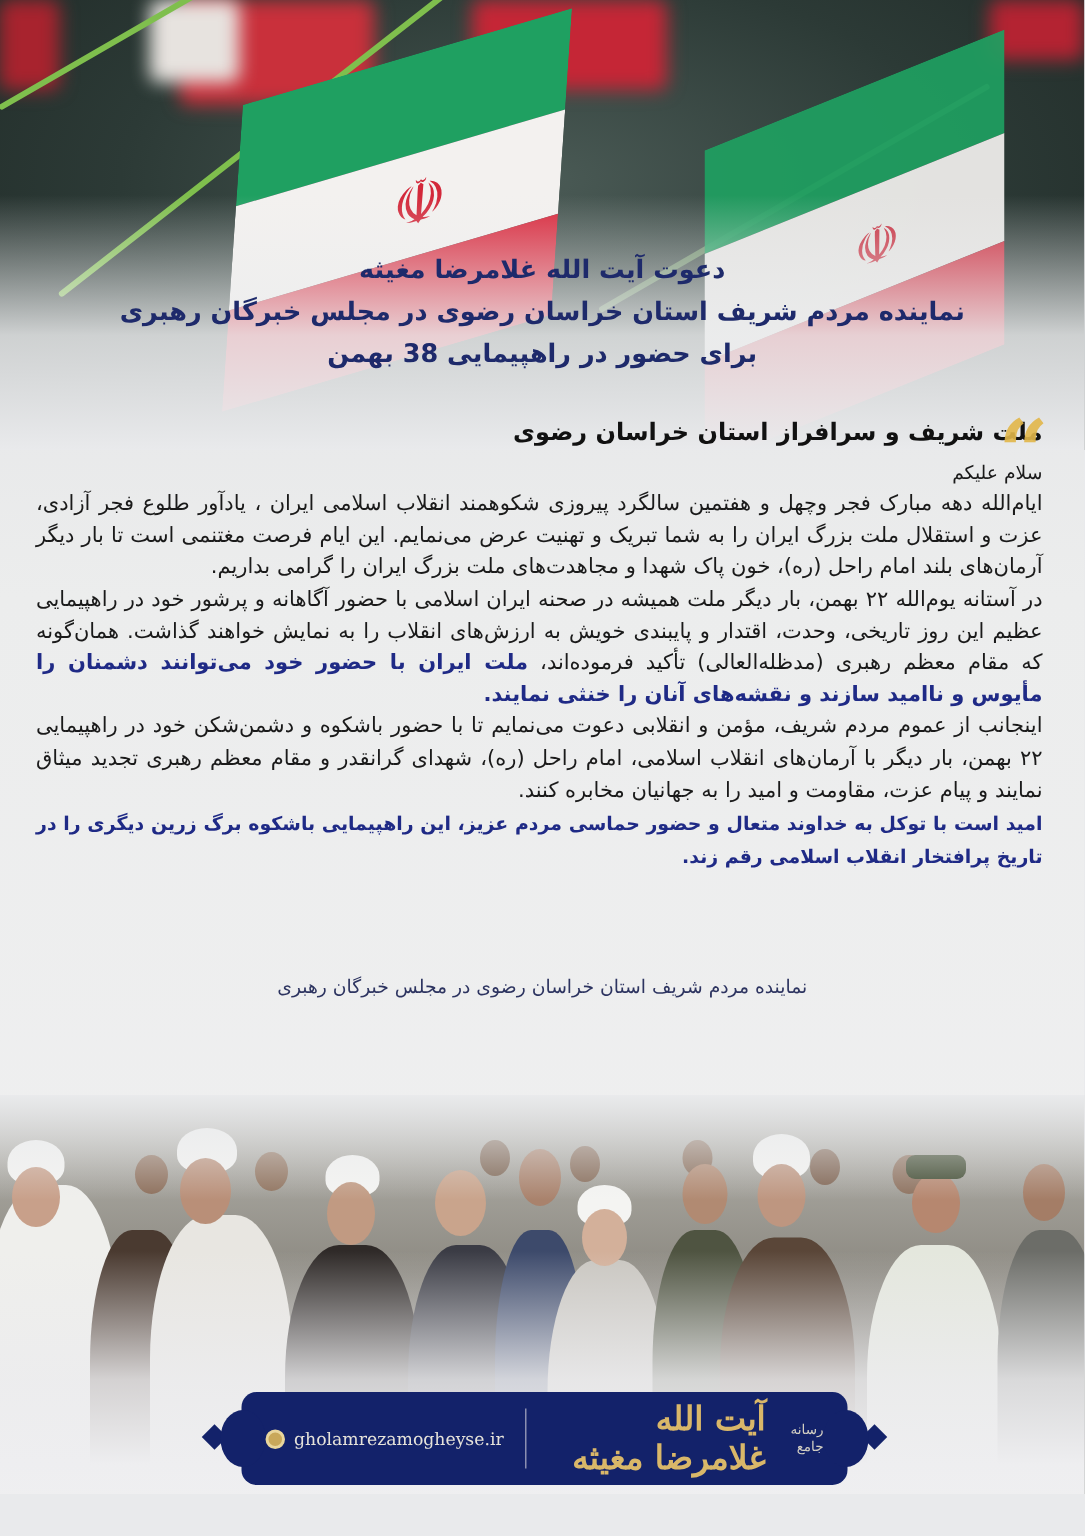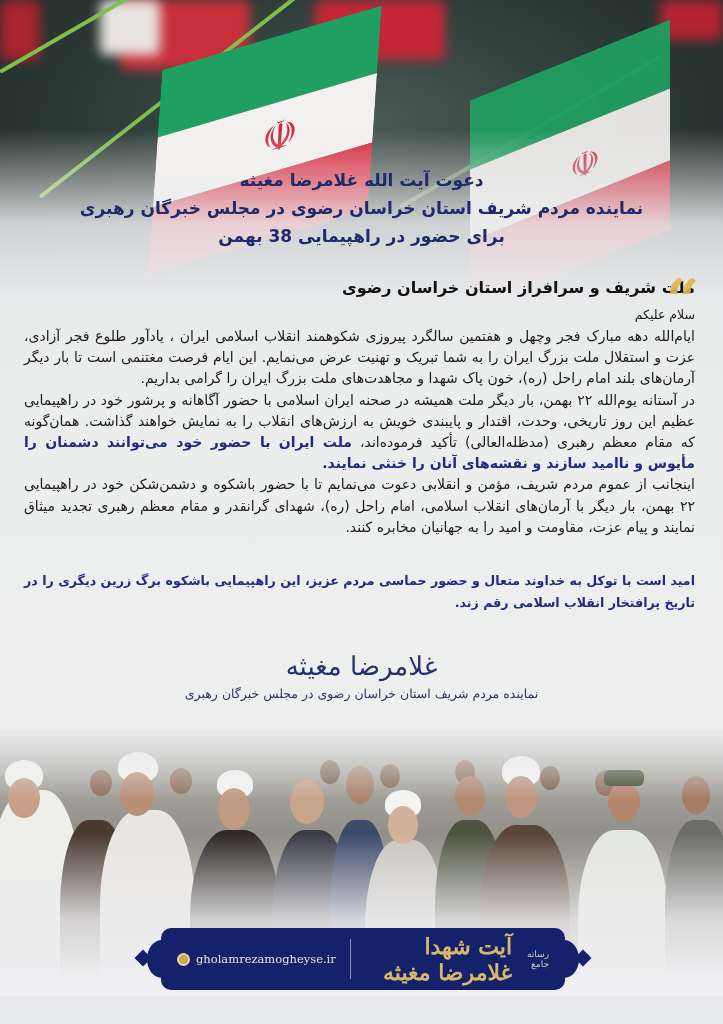--- a/index.html
+++ b/index.html
@@ -30,21 +30,21 @@
 
     
     .letter { position: absolute; top: 276px; left: 24px; right: 28px; direction: rtl; color: #1a1a1a; }
     .quote-mark { position: absolute; right: -4px; top: 4px; width: 30px; height: 42px; color: #e2b74a;
       font-size: 58px; font-weight: bold; line-height: 42px; font-family: "DejaVu Serif", serif; opacity: 0.9; }
     .bismillah { font-size: 13px; line-height: 22px; color: #222; font-family: "DejaVu Serif", serif; padding-right: 14px; }
     .greet-head { font-size: 16px; font-weight: bold; line-height: 24px; color: #111; }
     .salam { font-size: 12.5px; line-height: 22px; margin-top: 4px; }
     .para { font-size: 14px; line-height: 21.2px; text-align: justify; text-align-last: right; }
     .hl { color: #1f2a86; font-weight: bold; }
-    .closing { font-size: 12.6px; line-height: 22px; text-align: justify; text-align-last: right; margin-top: 32px; }
+    .closing { font-size: 12.6px; line-height: 22px; text-align: justify; text-align-last: right; }
 
     
     .sign { position: absolute; top: 648px; left: 0; right: 0; text-align: center; color: #27306a; }
     .sign .wa { font-size: 11.5px; line-height: 18px; font-family: "DejaVu Serif", serif; }
     .sign .name { font-size: 26px; line-height: 36px; font-family: "DejaVu Serif", serif; letter-spacing: 2px; color: #26306b; }
     .sign .role { font-size: 12.5px; line-height: 20px; font-family: "DejaVu Serif", serif; color: #2d3460; }
 
     
     .crowd { position: absolute; left: 0; right: 0; top: 730px; height: 294px; overflow: hidden; }
     .crowd .bg { position: absolute; inset: 0;
@@ -115,21 +115,20 @@
     <div class="quote-mark">“</div>
     <div class="greet-head">ملت شریف و سرافراز استان خراسان رضوی</div>
     <div class="salam">سلام علیکم</div>
     <p class="para">ایام‌الله دهه مبارک فجر وچهل و هفتمین سالگرد پیروزی شکوهمند انقلاب اسلامی ایران ، یادآور طلوع فجر آزادی، عزت و استقلال ملت بزرگ ایران  را به شما تبریک و تهنیت عرض می‌نمایم. این ایام فرصت مغتنمی است تا بار دیگر آرمان‌های بلند امام راحل (ره)، خون پاک شهدا و مجاهدت‌های ملت بزرگ ایران را گرامی بداریم.</p>
     <p class="para"><span>در آستانه یوم‌الله ۲۲ بهمن، بار دیگر ملت همیشه در صحنه ایران اسلامی با حضور آگاهانه و پرشور خود در راهپیمایی عظیم این روز تاریخی، وحدت، اقتدار و پایبندی خویش به ارزش‌های انقلاب را به نمایش خواهند گذاشت. همان‌گونه که مقام معظم رهبری (مدظله‌العالی) تأکید فرموده‌اند، </span><span class="hl">ملت ایران با حضور خود می‌توانند دشمنان را مأیوس و ناامید سازند و نقشه‌های آنان را خنثی نمایند.</span></p>
     <p class="para">اینجانب از عموم مردم شریف، مؤمن و انقلابی دعوت می‌نمایم تا با حضور باشکوه و دشمن‌شکن خود در راهپیمایی ۲۲ بهمن، بار دیگر با آرمان‌های انقلاب اسلامی، امام راحل (ره)، شهدای گرانقدر و مقام معظم رهبری تجدید میثاق نمایند و پیام عزت، مقاومت و امید را به جهانیان مخابره کنند.</p>
     <p class="closing hl">امید است با توکل به خداوند متعال و حضور حماسی مردم عزیز، این راهپیمایی باشکوه برگ زرین دیگری را در تاریخ پرافتخار انقلاب اسلامی رقم زند.</p>
   </div>
 
   <div class="sign">
-    <div class="name">غلامرضا مغیثه</div>
     <div class="role">نماینده مردم شریف استان خراسان رضوی در مجلس خبرگان رهبری</div>
   </div>
 
   <div class="crowd">
     <div class="bg"></div>
 
     <div class="head" style="left:90px;top:40px;width:22px;height:26px;background:#8c6e5a;"></div>
     <div class="head" style="left:170px;top:38px;width:22px;height:26px;background:#8f725d;"></div>
     <div class="head" style="left:320px;top:30px;width:20px;height:24px;background:#7d6553;"></div>
     <div class="head" style="left:380px;top:34px;width:20px;height:24px;background:#866b58;"></div>
@@ -180,18 +179,18 @@
 
   <div class="banner-wrap">
     <div class="diamond l"></div>
     <div class="diamond r"></div>
     <div class="banner">
       <div class="site">
         <span class="globe"></span>
         <span>gholamrezamogheyse.ir</span>
       </div>
       <div class="sep"></div>
-      <div class="calli">آیت شهدا غلامرضا مغیثه</div>
+      <div class="calli">آیت الله غلامرضا مغیثه</div>
       <div class="media">رسانه جامع</div>
     </div>
   </div>
 
 </div>
 
 </body></html>

